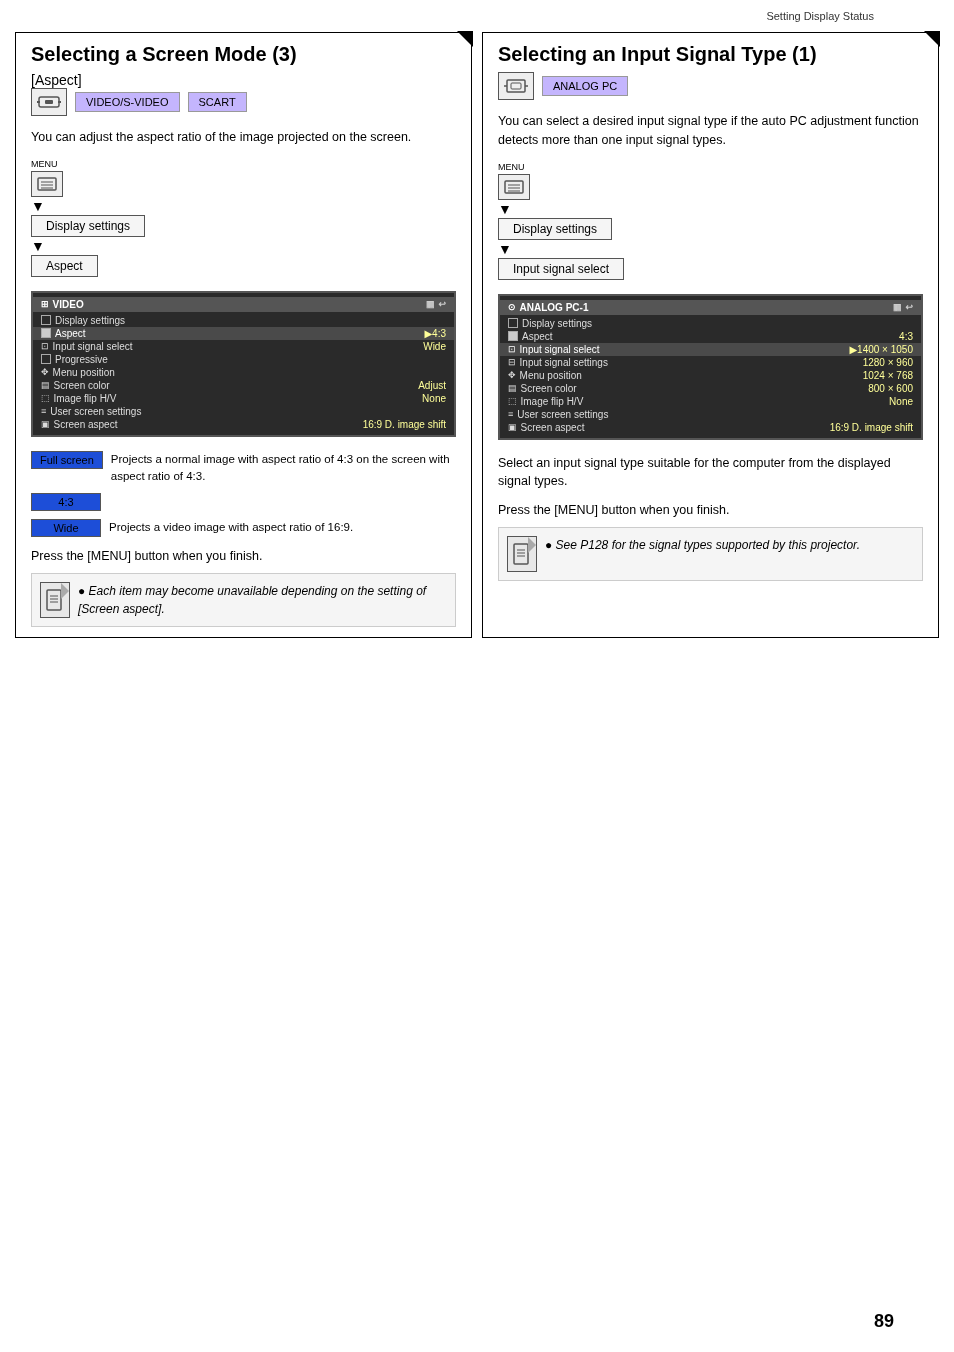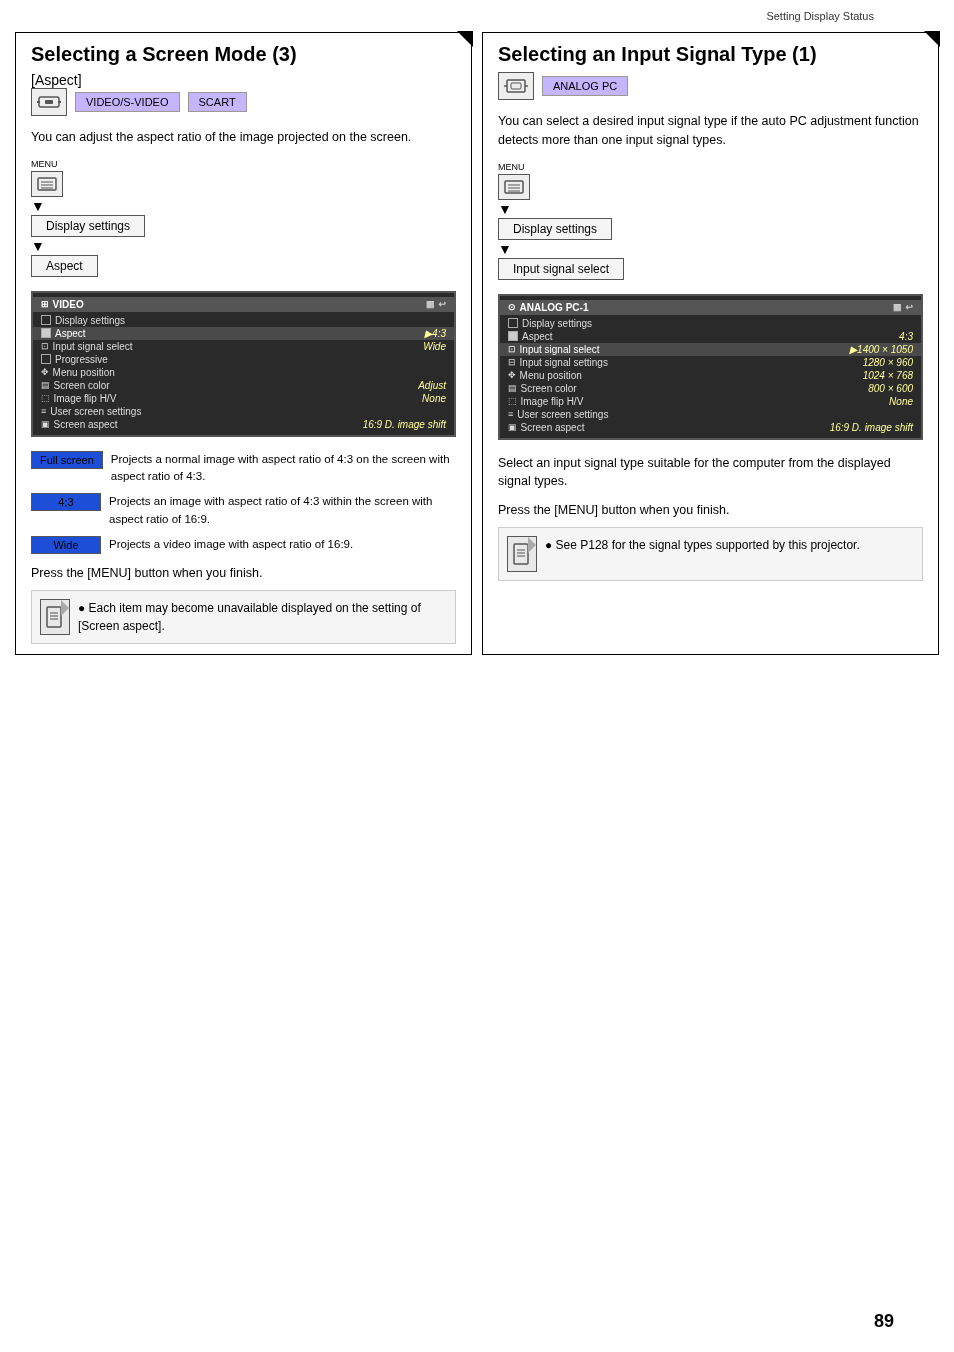--- a/index.html
+++ b/index.html
@@ -143,21 +143,20 @@
     }
 
     .menu-screen-row .row-label {
       display: flex;
       align-items: center;
       gap: 4px;
     }
 
     .menu-screen-row .row-value {
       color: #ff9;
-      font-style: italic;
     }
 
     .aspect-options {
       margin-bottom: 12px;
     }
 
     .aspect-option-row {
       display: flex;
       align-items: flex-start;
       margin-bottom: 8px;
@@ -214,20 +213,21 @@
       top: 0; right: 0;
       width: 0; height: 0;
       border-left: 8px solid #aaa;
       border-bottom: 8px solid transparent;
       border-top: 8px solid transparent;
     }
 
     .note-text {
       font-size: 12px;
       line-height: 1.5;
+      font-style: italic;
     }
 
     .corner-tag {
       position: absolute;
       top: -2px;
       right: -2px;
       width: 0;
       height: 0;
       border-top: 16px solid #000;
       border-left: 16px solid transparent;
@@ -342,21 +342,20 @@
       </div>
     </div>
 
     <div class="aspect-options">
       <div class="aspect-option-row">
         <div class="aspect-btn">Full screen</div>
         <div class="aspect-desc">Projects a normal image with aspect ratio of 4:3 on the screen with aspect ratio of 4:3.</div>
       </div>
       <div class="aspect-option-row">
         <div class="aspect-btn">4:3</div>
-        <div class="aspect-desc">Projects an image with aspect ratio of 4:3 within the screen with aspect ratio of 16:9.</div>
       </div>
       <div class="aspect-option-row">
         <div class="aspect-btn">Wide</div>
         <div class="aspect-desc">Projects a video image with aspect ratio of 16:9.</div>
       </div>
     </div>
 
     <div class="press-menu-text">Press the [MENU] button when you finish.</div>
 
     <div class="note-box">
@@ -364,21 +363,21 @@
         <svg width="20" height="24" viewBox="0 0 20 24">
           <rect x="2" y="2" width="14" height="20" rx="1" fill="none" stroke="#555" stroke-width="1.5"></rect>
           <line x1="5" y1="8" x2="13" y2="8" stroke="#555" stroke-width="1"></line>
           <line x1="5" y1="11" x2="13" y2="11" stroke="#555" stroke-width="1"></line>
           <line x1="5" y1="14" x2="13" y2="14" stroke="#555" stroke-width="1"></line>
           <polygon points="16,2 20,2 20,6" fill="#888"></polygon>
         </svg>
       </div>
       <div class="note-text">
         <span>●</span>
-        <span>Each item may become unavailable displayed on the setting of [Screen aspect].</span>
+        <span>Each item may become unavailable depending on the setting of [Screen aspect].</span>
       </div>
     </div>
   </div>
 
   <div class="right-panel">
     <div class="corner-tag"></div>
 
     <div class="panel-title">Selecting an Input Signal Type (1)</div>
 
     <div class="signal-icon-row">

